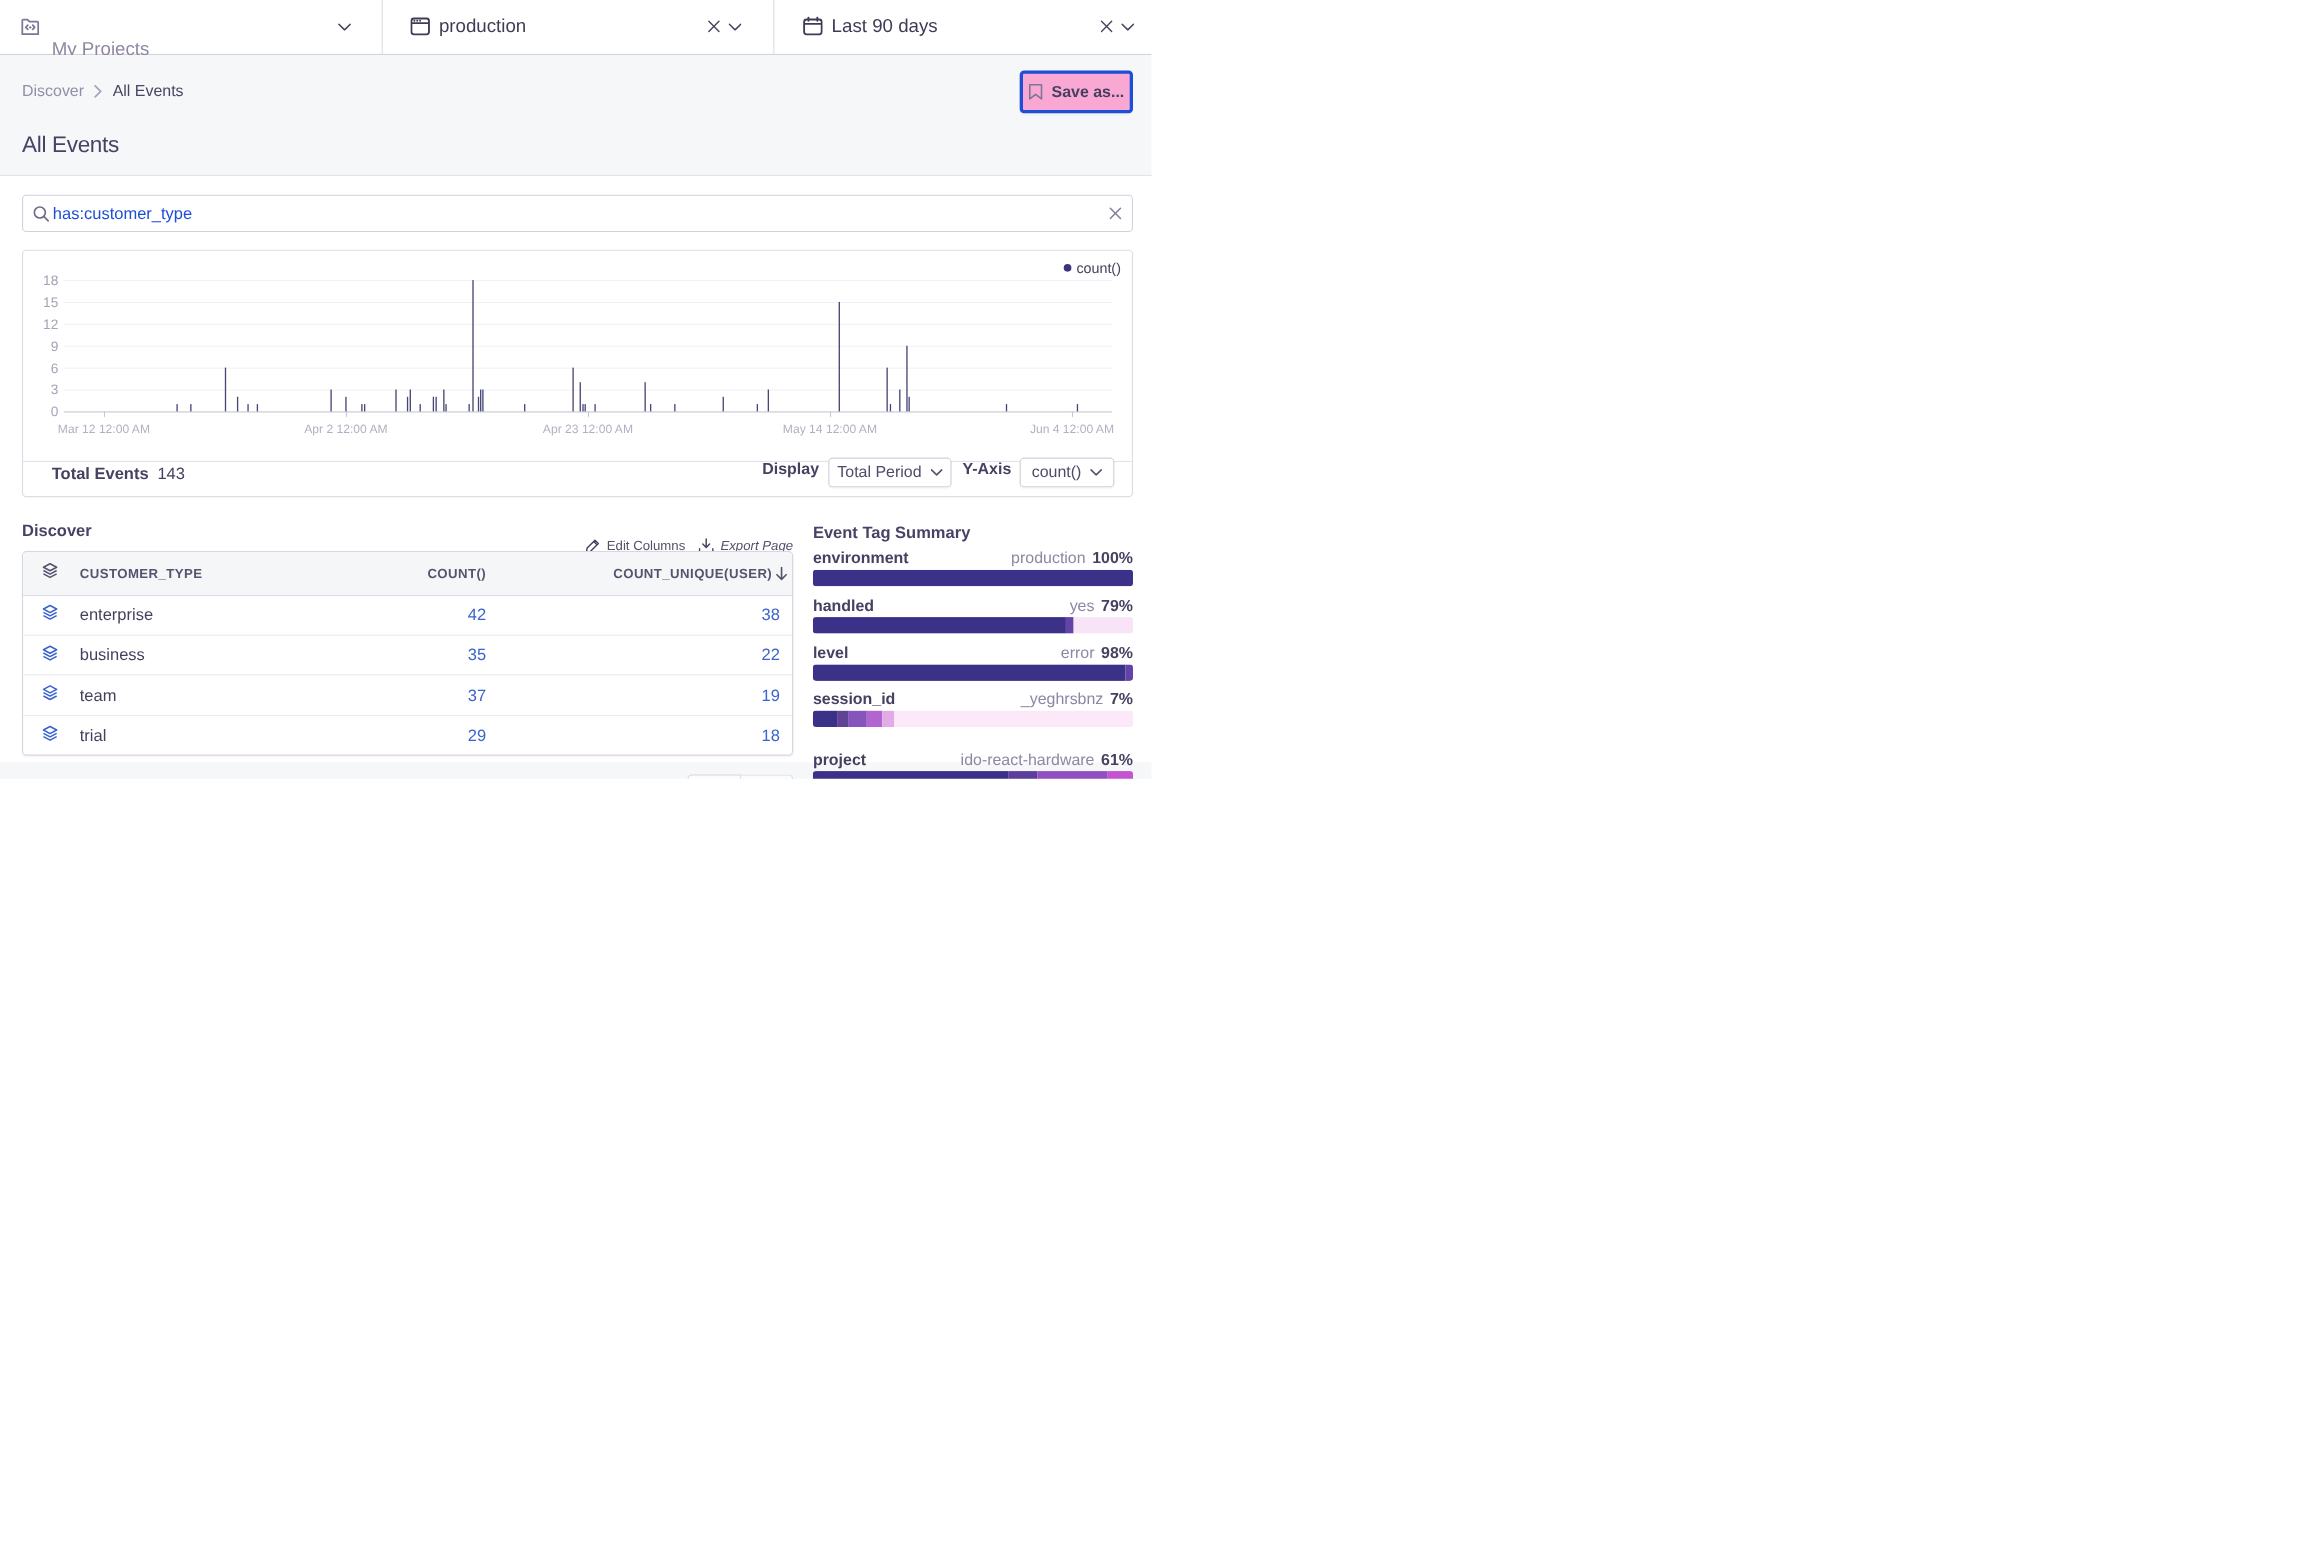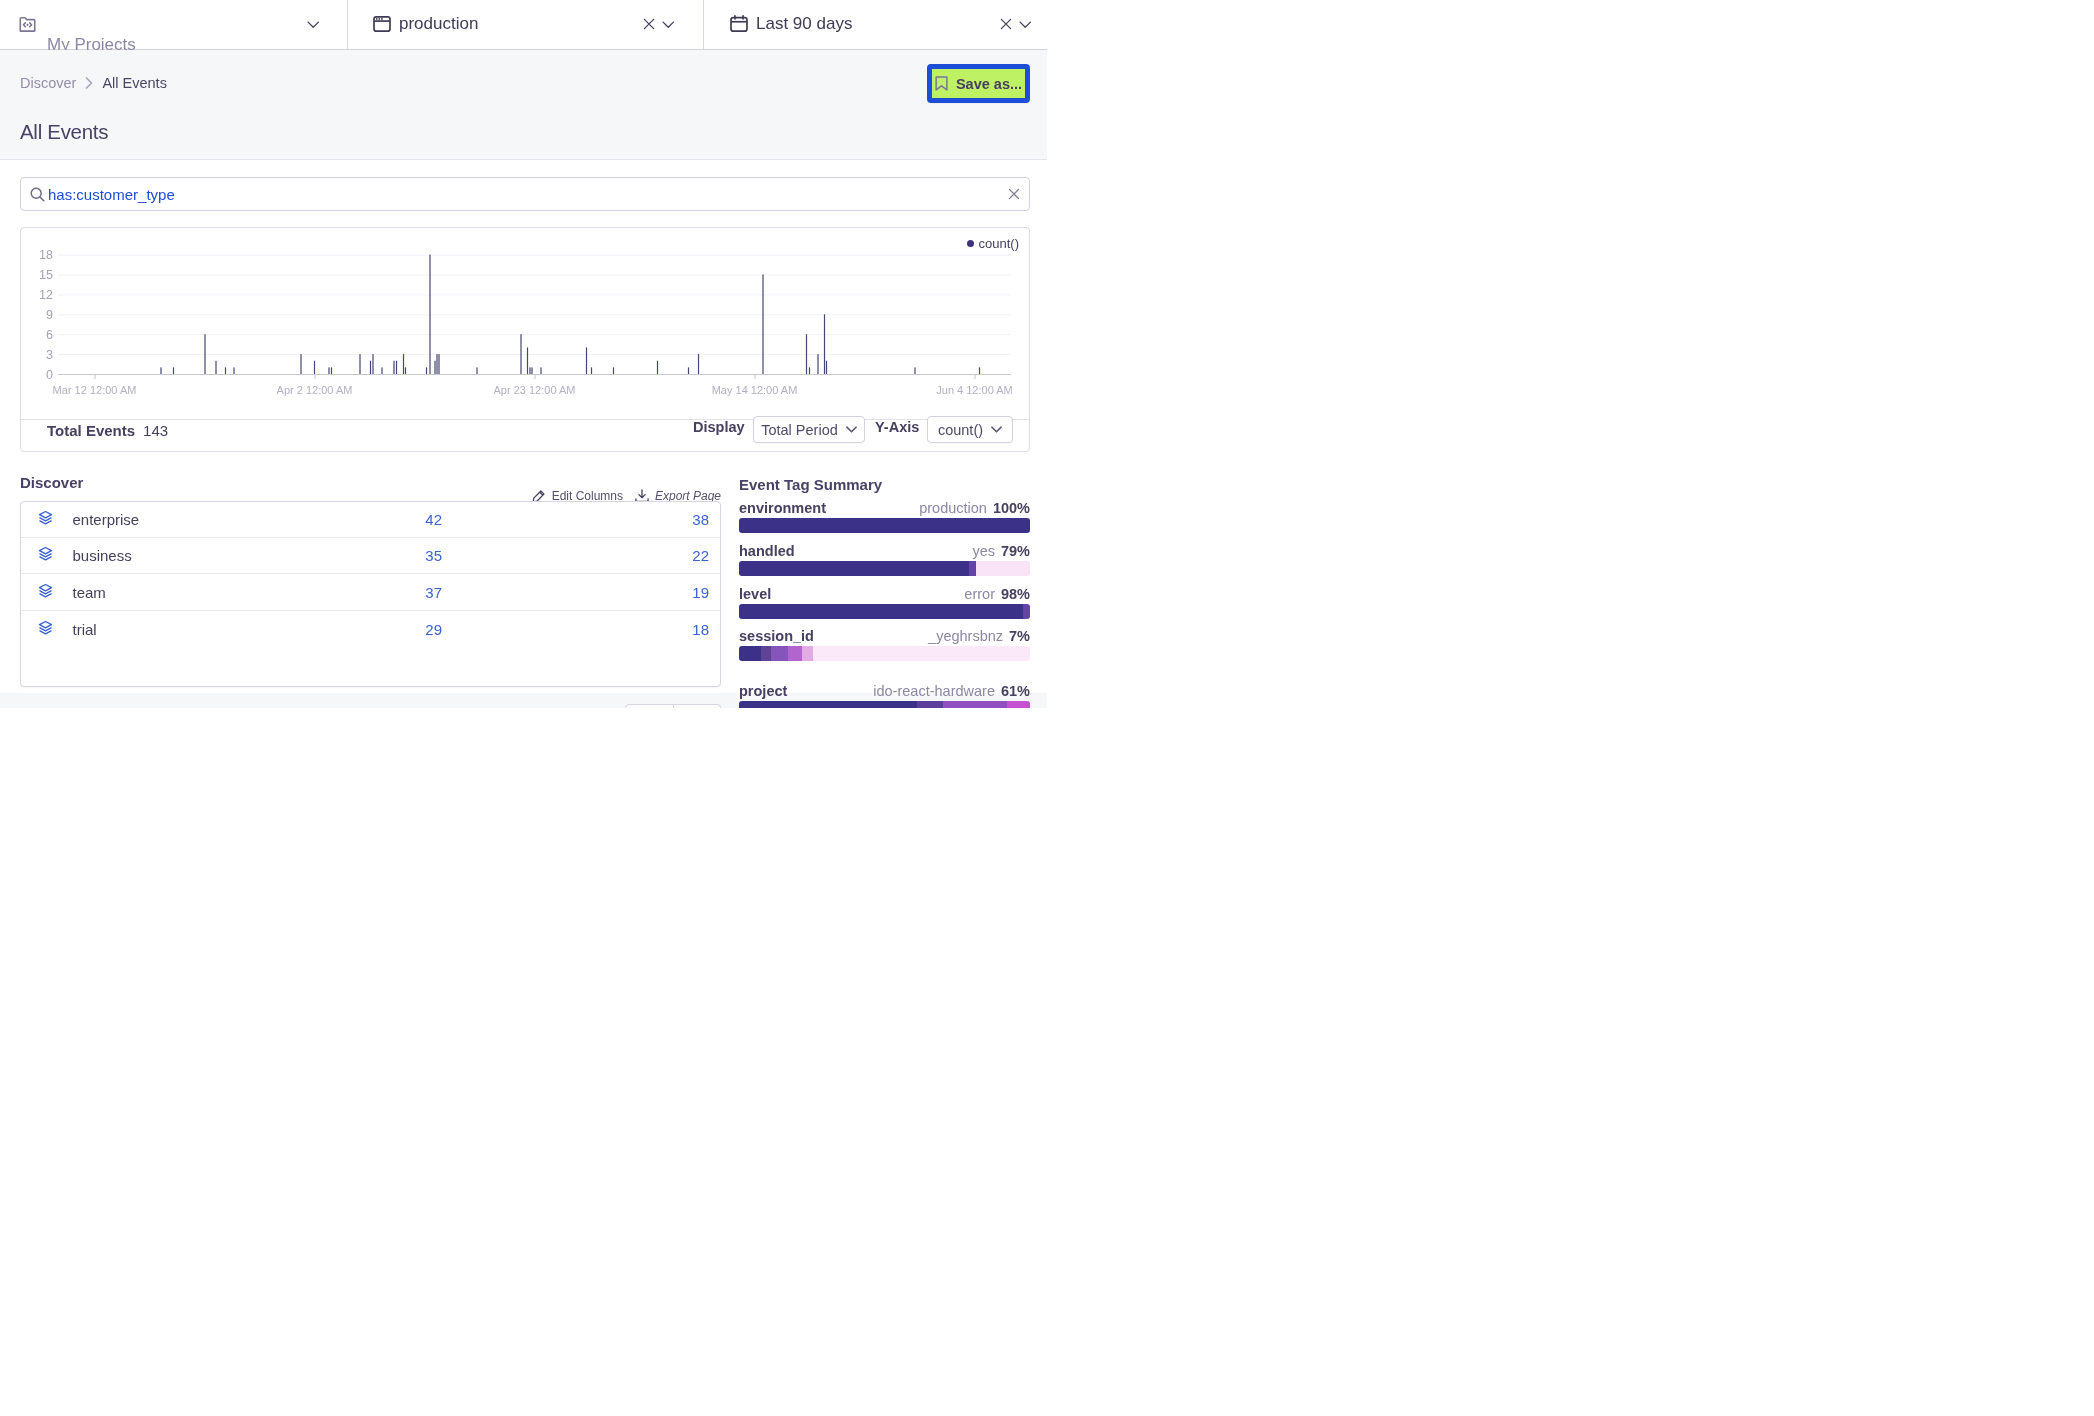--- a/index.html
+++ b/index.html
@@ -18,21 +18,21 @@
 .seg2 .label, .seg3 .label { color:#3f3b54; }
 .seg .right { position:absolute; display:flex; align-items:center; gap:7px; }
 .seg1 .right { right:28px; }
 .seg2 .right { right:29px; }
 .seg3 .right { right:16px; }
 
 
 .pagehead { position:absolute; top:50px; left:0; width:1047px; height:109.5px; background:#f5f7f8; border-bottom:1px solid #e5e3ec; }
 .crumbs { position:absolute; left:20px; top:25px; font-size:14.5px; color:#958ea9; display:flex; align-items:center; gap:9px; }
 .crumbs .cur { color:#4b4563; }
-.saveas { position:absolute; right:17px; top:14px; width:103px; height:39px; background:#bef264; border:5px solid #1d4ed8; border-radius:4px; box-shadow:0 1px 1px rgba(50,40,80,.04); font-family:inherit; font-size:14.5px; font-weight:bold; color:#473f5e; display:flex; align-items:center; justify-content:center; gap:8px; }
+.saveas { position:absolute; right:17px; top:14px; width:103px; height:39px; background:#f9a8d4; border:3px solid #1d4ed8; border-radius:4px; box-shadow:0 1px 1px rgba(50,40,80,.04); font-family:inherit; font-size:14.5px; font-weight:bold; color:#473f5e; display:flex; align-items:center; justify-content:center; gap:8px; }
 .pagehead h1 { position:absolute; left:20px; top:70px; font-size:20.5px; font-weight:500; color:#494266; letter-spacing:-0.3px; }
 
 
 .search { position:absolute; left:20px; top:177px; width:1010px; height:34px; border:1px solid #d3cfde; border-radius:4px; background:#fff; display:flex; align-items:center; padding:0 9px; }
 .search .q { font-size:15px; color:#1d4ed8; margin-left:3px; flex:1; }
 
 
 .panel { position:absolute; left:20px; top:227px; width:1010px; height:225px; border:1px solid #dedbe7; border-radius:4px; background:#fff; }
 .legend { position:absolute; right:10px; top:7.5px; font-size:13px; color:#45415c; display:flex; align-items:center; gap:5px; }
 .legend .dot { width:7px; height:7px; border-radius:50%; background:#3a347c; }
@@ -270,20 +270,34 @@
 </span>
 <span class="ract ract2">
   <svg class="ic" width="14" height="14" viewBox="0 0 15 15" fill="none" stroke="#45415c" stroke-width="1.4" stroke-linecap="round" stroke-linejoin="round">
       <path d="M7.5 1 V9 M4.2 6 L7.5 9.3 L10.8 6"></path>
       <path d="M1 10.5 V13.4 H14 V10.5"></path>
     </svg>
   Export Page
 </span>
 
 <div class="table">
+  <div class="thead">
+    <span class="ticon"><svg width="15" height="15" viewBox="0 0 16 16" fill="none" stroke="#57536e" stroke-width="1.5" stroke-linejoin="round">
+          <path d="M8 1.6 L14.4 5 L8 8.4 L1.6 5 Z"></path>
+          <path d="M1.6 8.2 L8 11.6 L14.4 8.2"></path>
+          <path d="M1.6 11.4 L8 14.8 L14.4 11.4"></path>
+        </svg></span>
+    <span class="tname">CUSTOMER_TYPE</span>
+    <span class="tc2">COUNT()</span>
+    <span class="tc3">COUNT_UNIQUE(USER)
+      <svg class="ic" width="11" height="13" viewBox="0 0 11 13" fill="none" stroke="#57536e" stroke-width="1.5" stroke-linecap="round" stroke-linejoin="round">
+          <path d="M5.5 1 V11.5 M1.3 7.5 L5.5 11.7 L9.7 7.5"></path>
+        </svg>
+    </span>
+  </div>
   <div class="trow">
     <span class="ticon"><svg width="15" height="15" viewBox="0 0 16 16" fill="none" stroke="#3b63cf" stroke-width="1.5" stroke-linejoin="round">
           <path d="M8 1.6 L14.4 5 L8 8.4 L1.6 5 Z"></path>
           <path d="M1.6 8.2 L8 11.6 L14.4 8.2"></path>
           <path d="M1.6 11.4 L8 14.8 L14.4 11.4"></path>
         </svg></span>
     <span class="tname">enterprise</span>
       <span class="tc2">42</span>
       <span class="tc3">38</span>
   </div>

